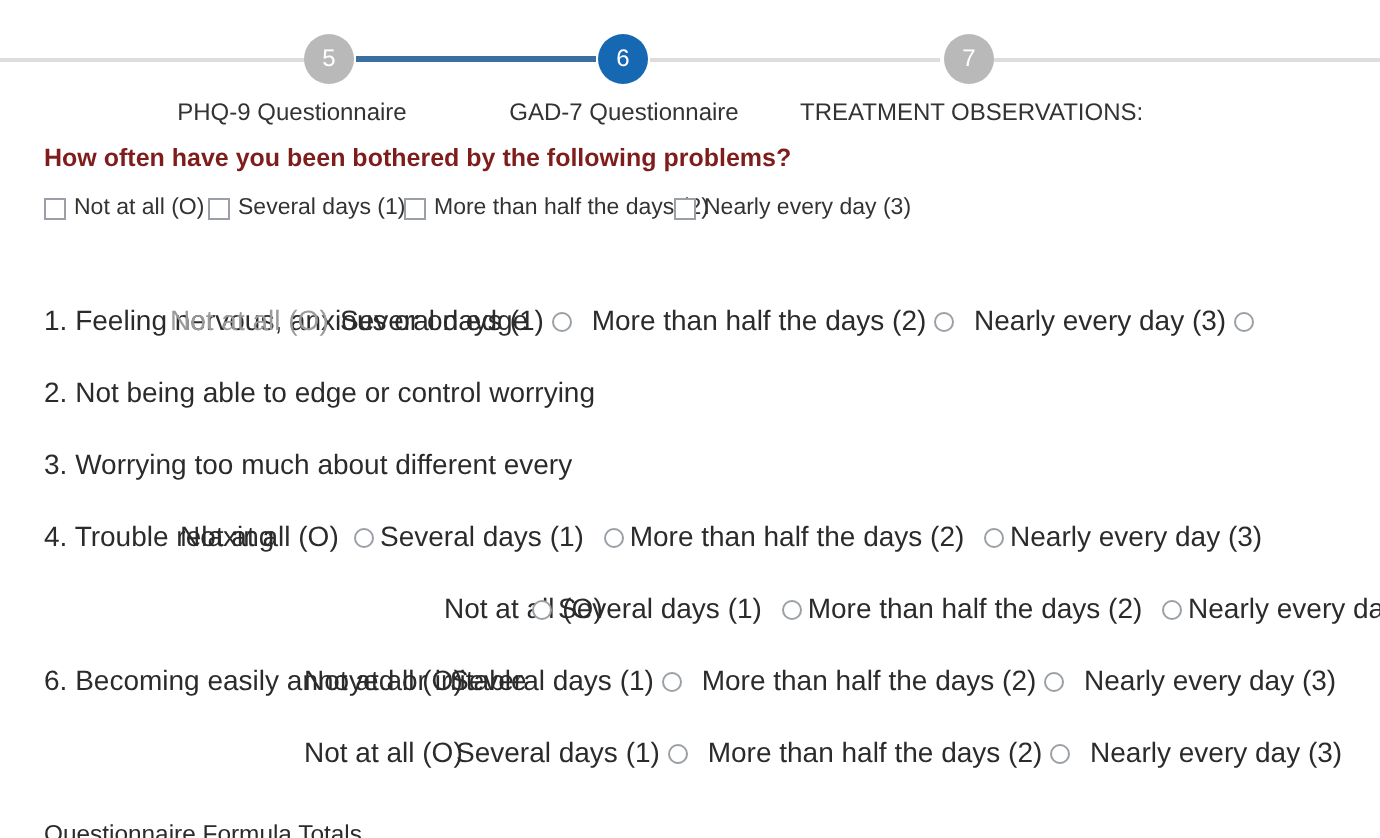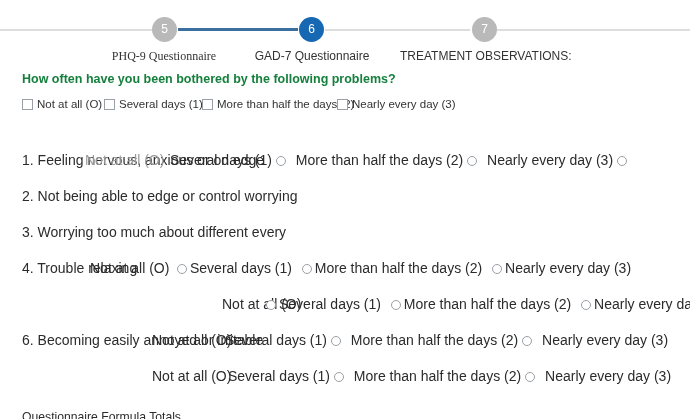--- a/index.html
+++ b/index.html
@@ -75,21 +75,21 @@
   
   .content {
     position: absolute;
     left: 22px;
     top: 72px;
     width: 650px;
   }
   .prompt {
     font-size: 12.5px;
     font-weight: bold;
-    color: #15803d;
+    color: #7f1d1d;
     margin: 0 0 12px 0;
   }
   
   .legend-row {
     position: relative;
     height: 16px;
     font-size: 11.5px;
     color: #333;
   }
   .legend-opt {
@@ -174,21 +174,21 @@
 
   <div class="stepper">
 
     <div class="step-row">
       <div class="step-line" style="left:0px; width:165px;"></div>
       <div class="step-line active" style="left:178px; width:120px;"></div>
       <div class="step-line" style="left:325px; width:145px;"></div>
       <div class="step-line" style="left:497px; width:193px;"></div>
 
       <div class="step-circle" style="left:152px;">5</div>
-      <div class="step-label" style="left:90px; width:148px;font-family:Liberation Serif, serif;">PHQ-9 Questionnaire</div>
+      <div class="step-label" style="left:72px; width:148px;">PHQ-9 Questionnaire</div>
 
       <div class="step-circle current" style="left:299px;">6</div>
       <div class="step-label" style="left:238px; width:148px;">GAD-7 Questionnaire</div>
 
       <div class="step-circle" style="left:472px;">7</div>
       <div class="step-label" style="left:400px; width:170px;">TREATMENT OBSERVATIONS:</div>
     </div>
   </div>
 
   <div class="content">

